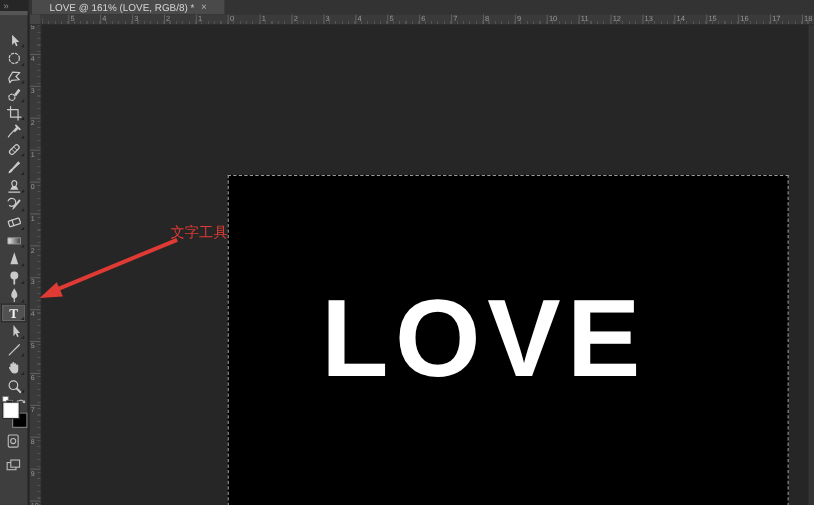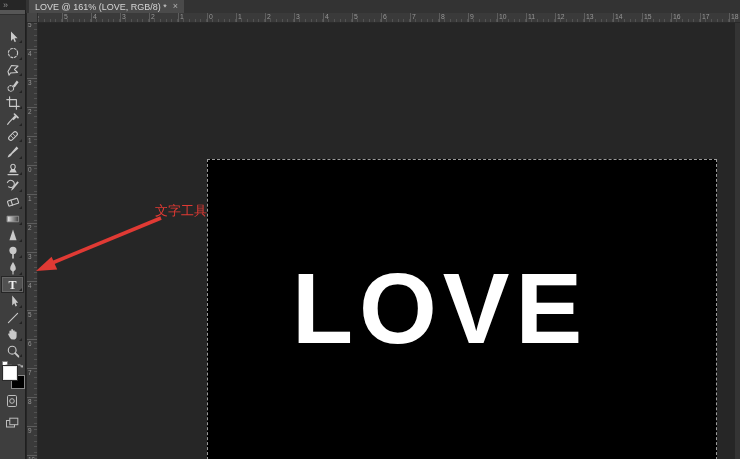--- a/index.html
+++ b/index.html
@@ -1,21 +1,21 @@
 <!DOCTYPE html>
 <html><head>
 <meta charset="utf-8">
 <style>
   html,body{margin:0;padding:0;background:#1f1f1f;}
   #app{position:relative;width:740px;height:459px;background:#262626;overflow:hidden;
        font-family:"Liberation Sans",sans-serif; -webkit-font-smoothing:antialiased;}
   
   .tabstrip{position:absolute;left:26px;top:0;right:0;height:13px;background:#333333;}
   .doc-tab{position:absolute;left:3px;top:0;height:13px;display:flex;align-items:center;gap:6px;
-           padding:0 6px;background:#4a4a4a;color:#d6d6d6;font-size:9px;white-space:nowrap;}
+           padding:0 16px;background:#4a4a4a;color:#d6d6d6;font-size:9px;white-space:nowrap;}
   .doc-tab .close{color:#b0b0b0;font-size:9px;line-height:9px;cursor:pointer;}
   .collapse{position:absolute;left:3px;top:0px;width:20px;height:10px;color:#8f8f8f;
             font-size:9px;letter-spacing:-1px;line-height:10px;}
   
   .corner{position:absolute;left:27px;top:13px;width:11px;height:10px;background:#454545;
           border-right:1px solid #2c2c2c;border-bottom:1px solid #2c2c2c;box-sizing:border-box;}
   .hruler{position:absolute;left:38px;top:13px;right:0;height:10px;background:#3a3a3a;
           border-bottom:1px solid #2a2a2a;box-sizing:border-box;overflow:hidden;}
   .hruler::after{content:'';position:absolute;left:0;right:0;bottom:0;height:3px;
           background:repeating-linear-gradient(to right,#525252 0 1px,transparent 1px 5.8px);}

